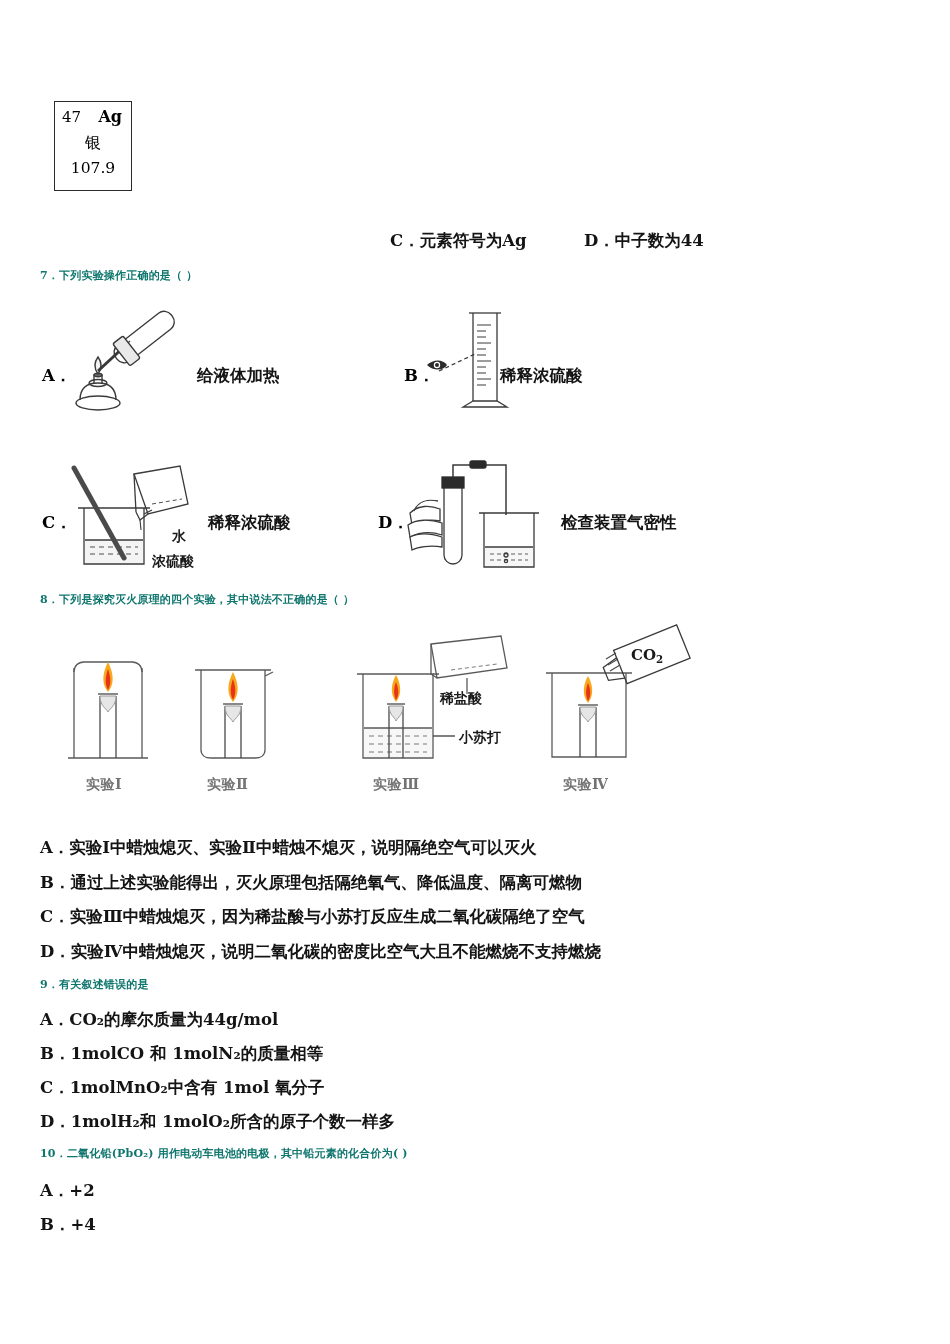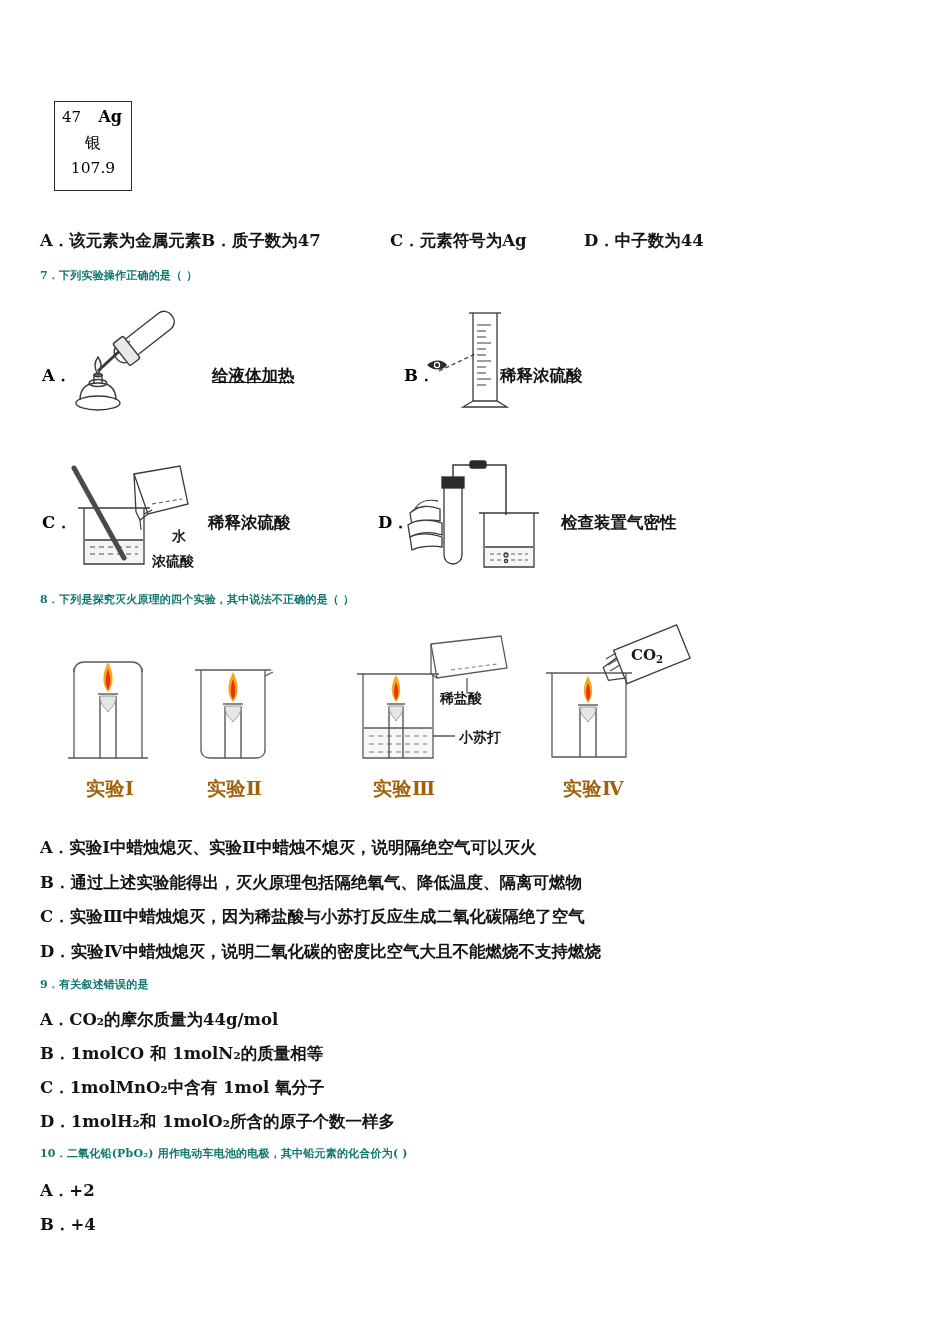--- a/index.html
+++ b/index.html
@@ -40,24 +40,24 @@
   }
   .small-label {
     position: absolute;
     font-size: 14px;
     font-weight: bold;
     white-space: nowrap;
     color: #1a1a1a;
   }
   .caption {
     position: absolute;
-    font-size: 19px;
+    font-size: 14px;
     font-weight: bold;
     white-space: nowrap;
-    color: #a16207;
+    color: #737373;
     letter-spacing: 0.5px;
   }
   sub { font-size: 0.68em; vertical-align: -0.25em; }
 
   
   .elem-box {
     position: absolute;
     left: 54px;
     top: 101px;
     width: 78px;
@@ -112,21 +112,20 @@
 
 <div class="page">
 
   <div class="elem-box">
     <span class="elem-num">47</span>
     <span class="elem-sym">Ag</span>
     <div class="elem-name">银</div>
     <div class="elem-mass">107.9</div>
   </div>
 
-  <div class="optline" style="left:40px; top:230px;">A．该元素为金属元素B．质子数为47</div>
   <div class="optline" style="left:390px; top:230px;">C．元素符号为Ag</div>
   <div class="optline" style="left:584px; top:230px;">D．中子数为44</div>
 
   <div class="qline" style="left:40px; top:268px;">7．下列实验操作正确的是（      ）</div>
 
   <div class="opt-letter" style="left:42px; top:365px;">A．</div>
   <div class="fig" style="left:68px; top:305px;">
     <svg width="140" height="110" viewBox="0 0 140 110">
       <g fill="none" stroke="#3a3a3a" stroke-width="1.4">
 
@@ -146,21 +145,21 @@
           <line x1="58" y1="28" x2="58" y2="48"></line>
           <line x1="64" y1="28" x2="64" y2="48"></line>
         </g>
 
         <g transform="rotate(-38 70 42)">
           <rect x="52" y="24" width="13" height="28" rx="2" fill="#e9e9e9"></rect>
         </g>
       </g>
     </svg>
   </div>
-  <div class="optline" style="left:212px; top:365px;text-decoration:underline;">给液体加热</div>
+  <div class="optline" style="left:197px; top:365px;">给液体加热</div>
 
   <div class="opt-letter" style="left:404px; top:365px;">B．</div>
   <div class="fig" style="left:425px; top:305px;">
     <svg width="130" height="110" viewBox="0 0 130 110">
       <g fill="none" stroke="#3a3a3a" stroke-width="1.3">
 
         <path d="M48 8 L48 96 M72 8 L72 96"></path>
         <path d="M44 8 L76 8"></path>
         <path d="M48 96 L38 102 L82 102 L72 96 Z"></path>
 

